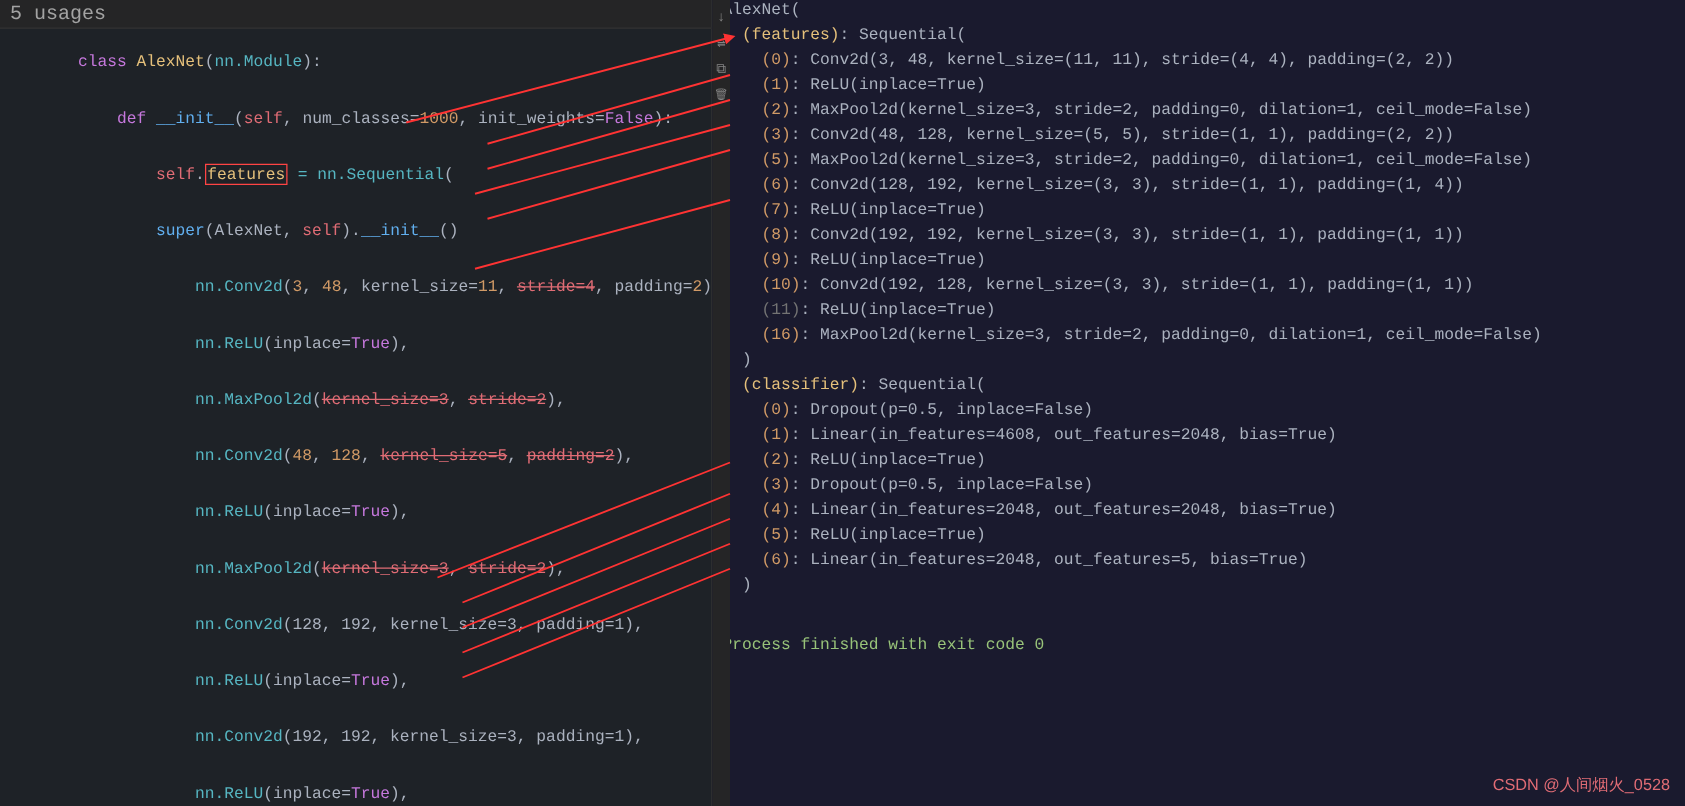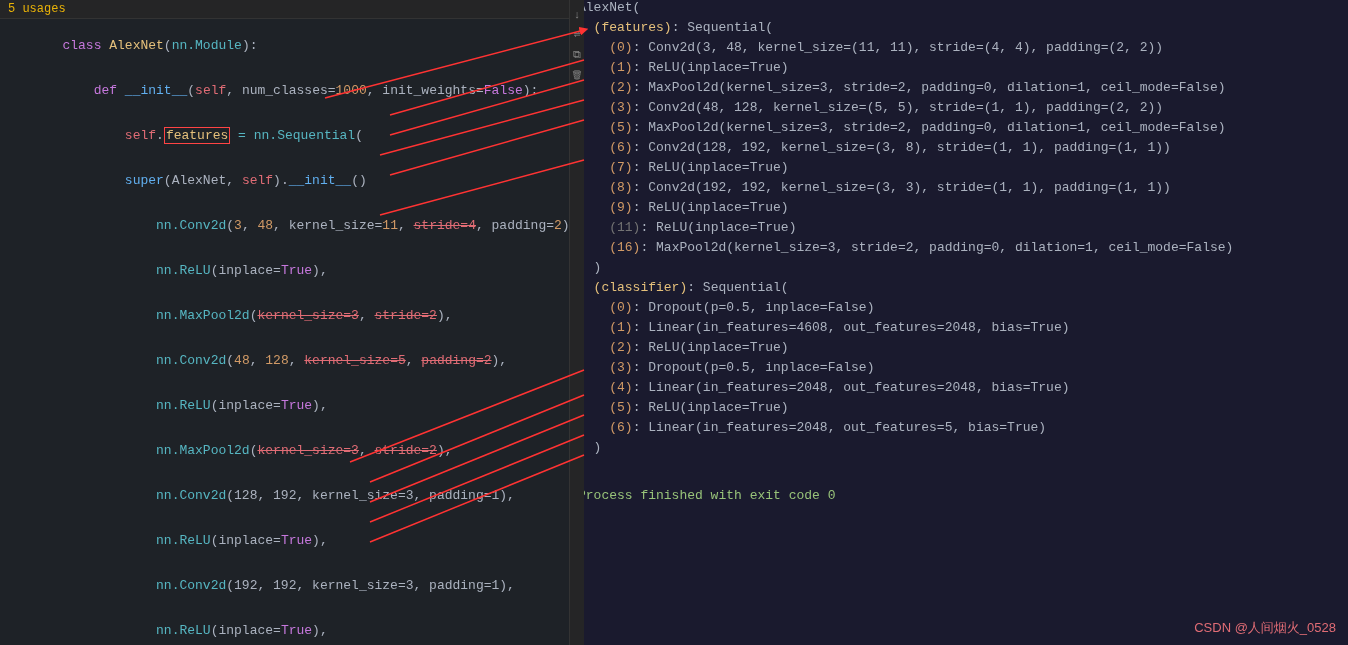--- a/index.html
+++ b/index.html
@@ -60,22 +60,22 @@
 
     
     .highlight-box {
       display: inline;
       border: 1.5px solid #ff4444;
       padding: 0 1px;
     }
 
     .usages-bar {
       background: #252526;
-      color: #eab308;
-      font-size: 12px;
+      color: #a3a3a3;
+      font-size: 16px;
       padding: 2px 8px;
       border-bottom: 1px solid #333;
     }
 
     .right-code {
       padding: 0;
       color: #abb2bf;
     }
 
     .right-line {
@@ -264,35 +264,38 @@
     <div class="right-line">
       <span class="right-line-content"><span style="color:#abb2bf;">    </span><span style="color:#d19a66;">(3)</span><span style="color:#abb2bf;">: Conv2d(48, 128, kernel_size=(5, 5), stride=(1, 1), padding=(2, 2))</span></span>
     </div>
 
 
     <div class="right-line">
       <span class="right-line-content"><span style="color:#abb2bf;">    </span><span style="color:#d19a66;">(5)</span><span style="color:#abb2bf;">: MaxPool2d(kernel_size=3, stride=2, padding=0, dilation=1, ceil_mode=False)</span></span>
     </div>
 
     <div class="right-line">
-      <span class="right-line-content"><span style="color:#abb2bf;">    </span><span style="color:#d19a66;">(6)</span><span style="color:#abb2bf;">: Conv2d(128, 192, kernel_size=(3, 8), stride=(1, 1), padding=(1, 1))</span></span>
+      <span class="right-line-content"><span style="color:#abb2bf;">    </span><span style="color:#d19a66;">(6)</span><span style="color:#abb2bf;">: Conv2d(128, 192, kernel_size=(3, 3), stride=(1, 1), padding=(1, 4))</span></span>
     </div>
 
     <div class="right-line">
       <span class="right-line-content"><span style="color:#abb2bf;">    </span><span style="color:#d19a66;">(7)</span><span style="color:#abb2bf;">: ReLU(inplace=True)</span></span>
     </div>
 
     <div class="right-line">
       <span class="right-line-content"><span style="color:#abb2bf;">    </span><span style="color:#d19a66;">(8)</span><span style="color:#abb2bf;">: Conv2d(192, 192, kernel_size=(3, 3), stride=(1, 1), padding=(1, 1))</span></span>
     </div>
 
     <div class="right-line">
       <span class="right-line-content"><span style="color:#abb2bf;">    </span><span style="color:#d19a66;">(9)</span><span style="color:#abb2bf;">: ReLU(inplace=True)</span></span>
     </div>
 
+    <div class="right-line">
+      <span class="right-line-content"><span style="color:#abb2bf;">    </span><span style="color:#d19a66;">(10)</span><span style="color:#abb2bf;">: Conv2d(192, 128, kernel_size=(3, 3), stride=(1, 1), padding=(1, 1))</span></span>
+    </div>
 
     <div class="right-line">
       <span class="right-line-content"><span style="color:#abb2bf;">    </span><span style="color:#737373;">(11)</span><span style="color:#abb2bf;">: ReLU(inplace=True)</span></span>
     </div>
 
     <div class="right-line">
       <span class="right-line-content"><span style="color:#abb2bf;">    </span><span style="color:#d19a66;">(16)</span><span style="color:#abb2bf;">: MaxPool2d(kernel_size=3, stride=2, padding=0, dilation=1, ceil_mode=False)</span></span>
     </div>
 
     <div class="right-line">

